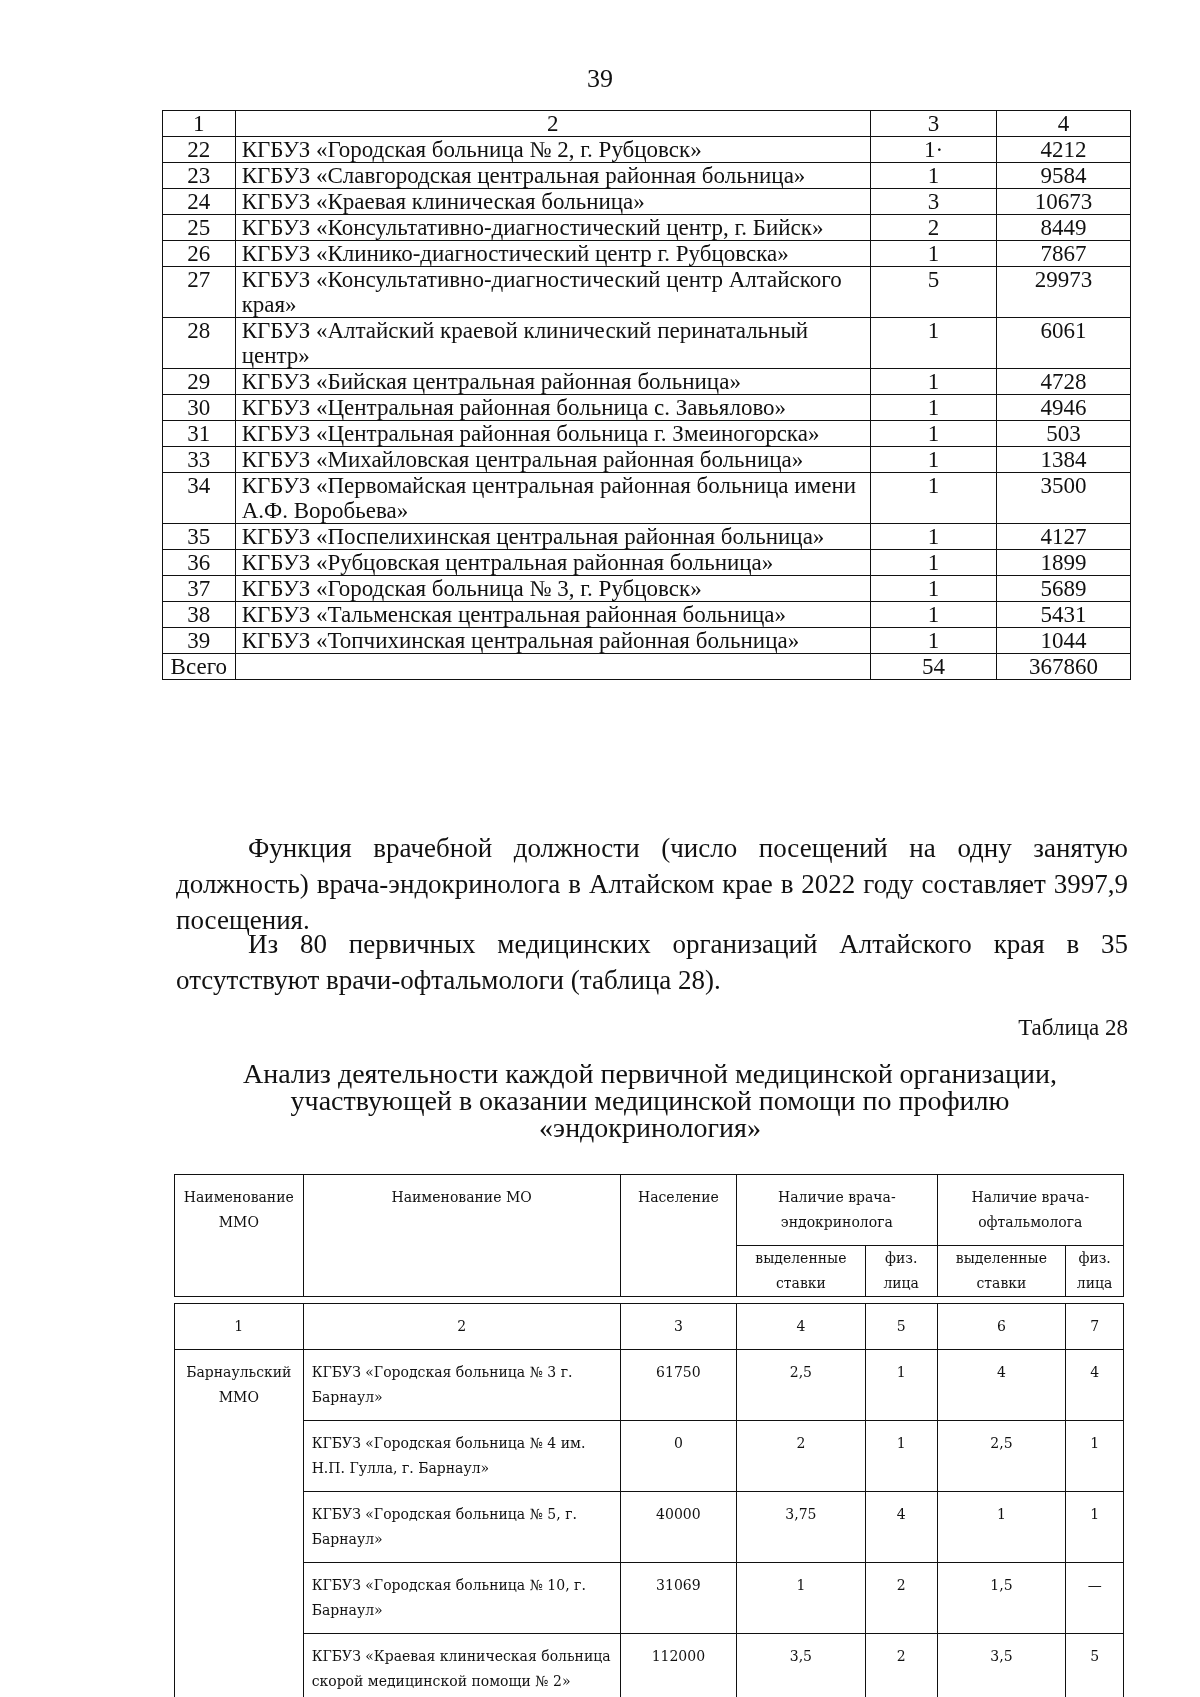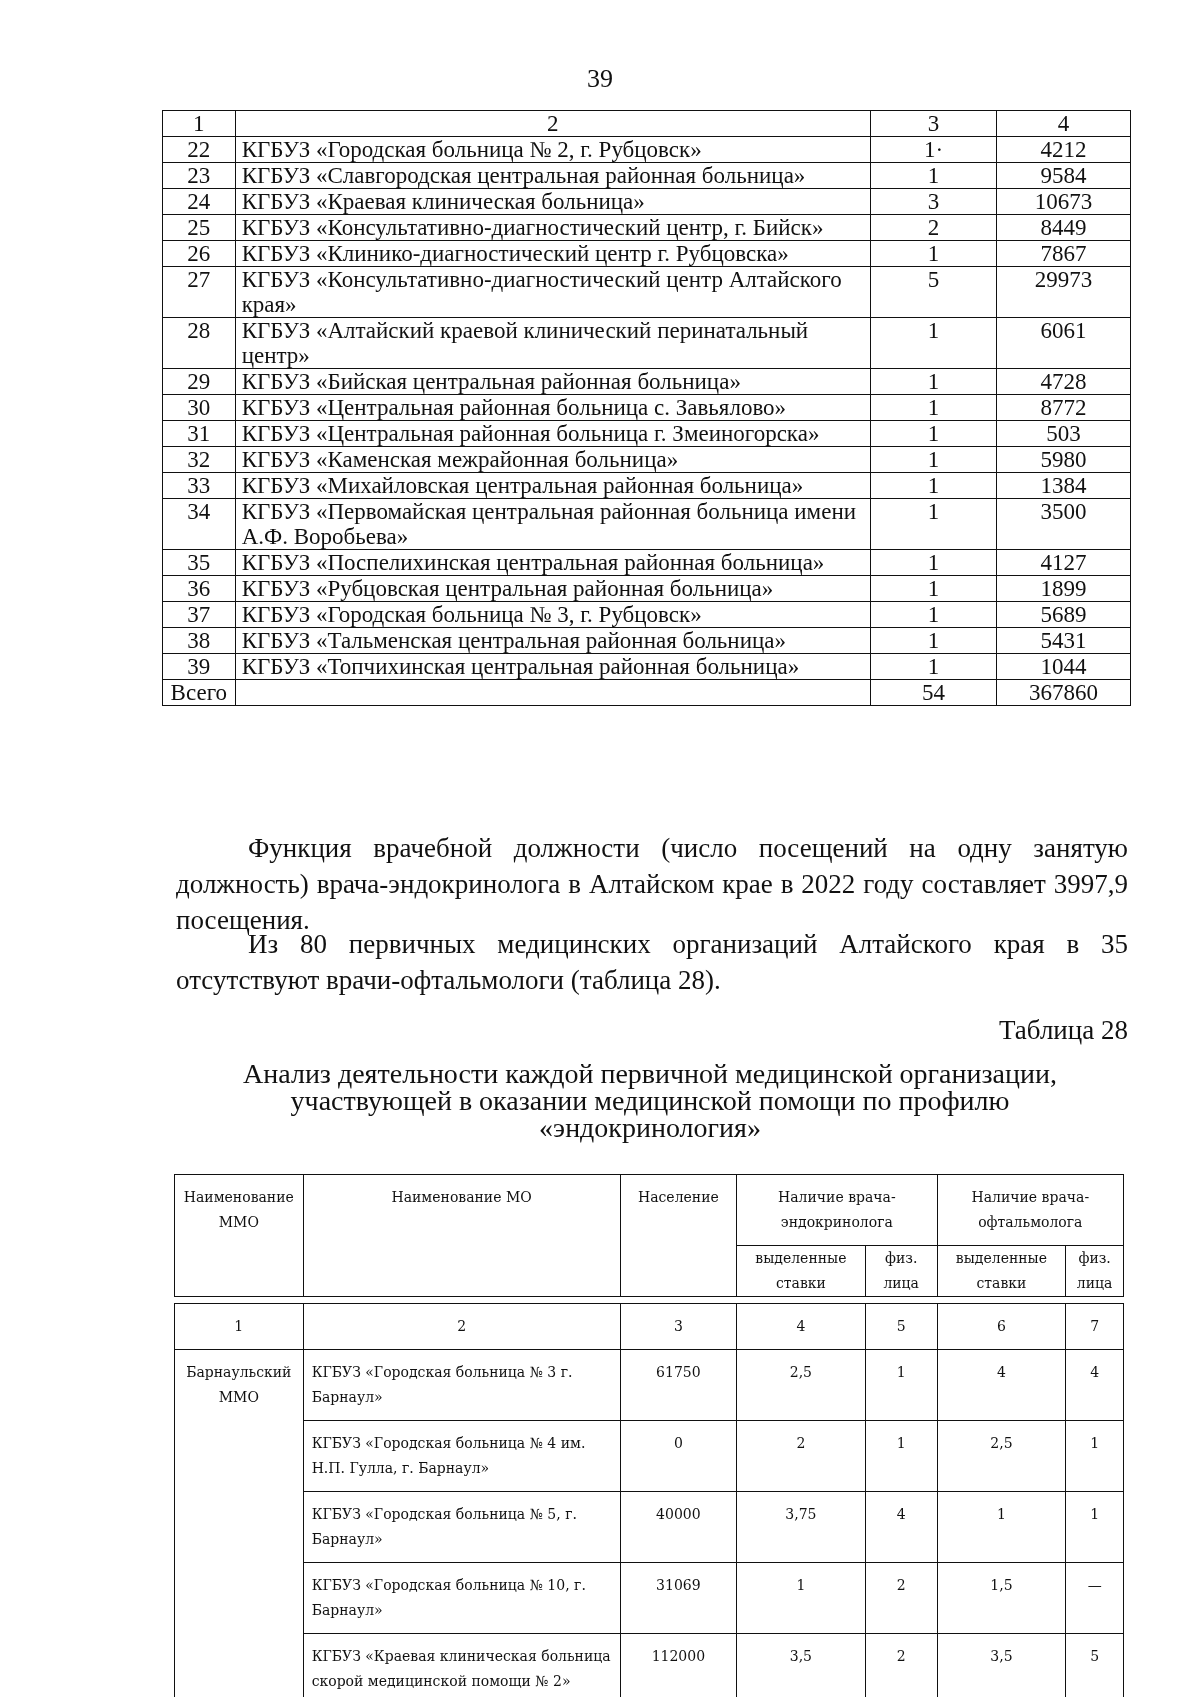--- a/index.html
+++ b/index.html
@@ -26,21 +26,21 @@
   table.t1 tr.head td { text-align: center; }
 
   .para {
     position: absolute; left: 176px; width: 952px; font-size: 27px; line-height: 36px;
     text-align: justify;
   }
   .para .indent { display: inline-block; width: 72px; }
   .p1 { top: 830px; }
   .p2 { top: 926px; }
   .table-label {
-    position: absolute; top: 1015px; right: 72px; font-size: 27px;
+    position: absolute; top: 1015px; right: 72px; font-size: 23px;
   }
   .table-title {
     position: absolute; top: 1060px; left: 200px; width: 900px; text-align: center;
     font-size: 28px; line-height: 27px;
   }
 
   
   table.t2 {
     position: absolute; top: 1174px; left: 174px; width: 950px;
     border-collapse: collapse; font-size: 14px; line-height: 25px;
@@ -110,33 +110,27 @@
       <tr>
         <td class="c1">29</td>
         <td class="c2">КГБУЗ «Бийская центральная районная больница»</td>
         <td class="c3">1</td>
         <td class="c4">4728</td>
       </tr>
       <tr>
         <td class="c1">30</td>
         <td class="c2">КГБУЗ «Центральная районная больница с. Завьялово»</td>
         <td class="c3">1</td>
-        <td class="c4">8772</td>
+        <td class="c4">4946</td>
       </tr>
       <tr>
         <td class="c1">31</td>
         <td class="c2">КГБУЗ «Центральная районная больница г. Змеиногорска»</td>
         <td class="c3">1</td>
         <td class="c4">503</td>
-      </tr>
-      <tr>
-        <td class="c1">32</td>
-        <td class="c2">КГБУЗ «Каменская межрайонная больница»</td>
-        <td class="c3">1</td>
-        <td class="c4">5980</td>
       </tr>
       <tr>
         <td class="c1">33</td>
         <td class="c2">КГБУЗ «Михайловская центральная районная больница»</td>
         <td class="c3">1</td>
         <td class="c4">1384</td>
       </tr>
       <tr>
         <td class="c1">34</td>
         <td class="c2">КГБУЗ «Первомайская центральная районная больница имени А.Ф. Воробьева»</td>

